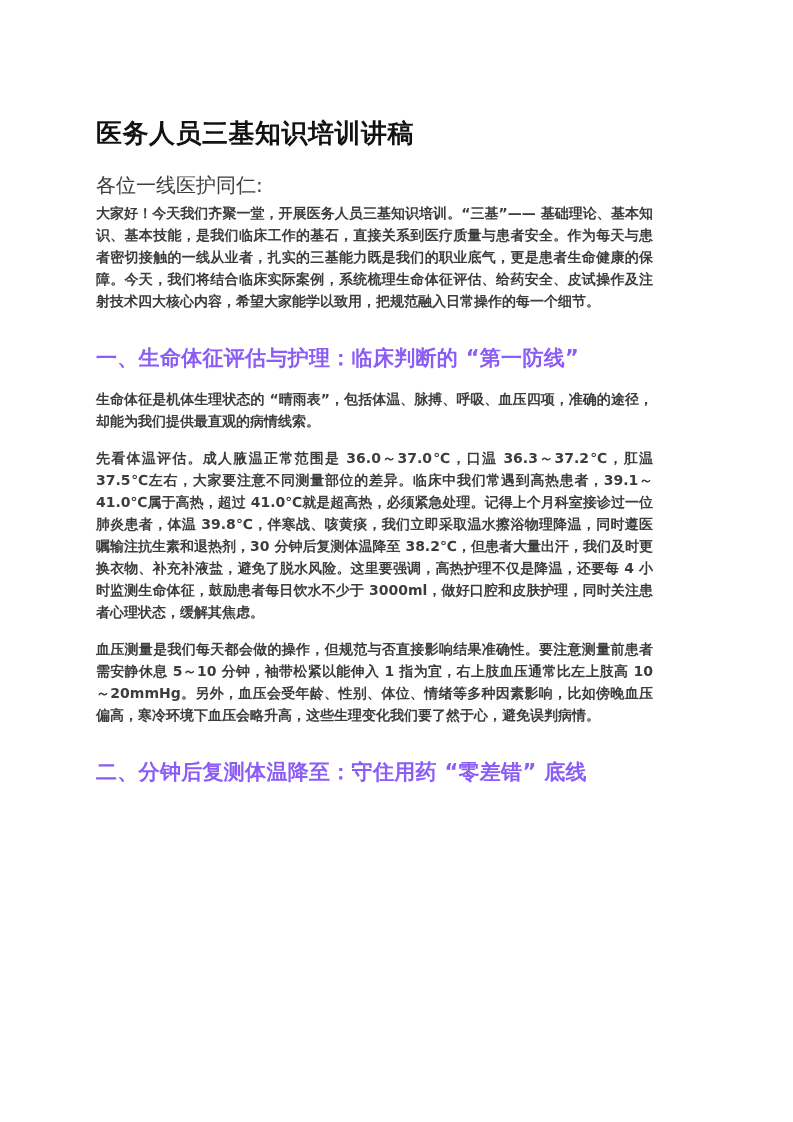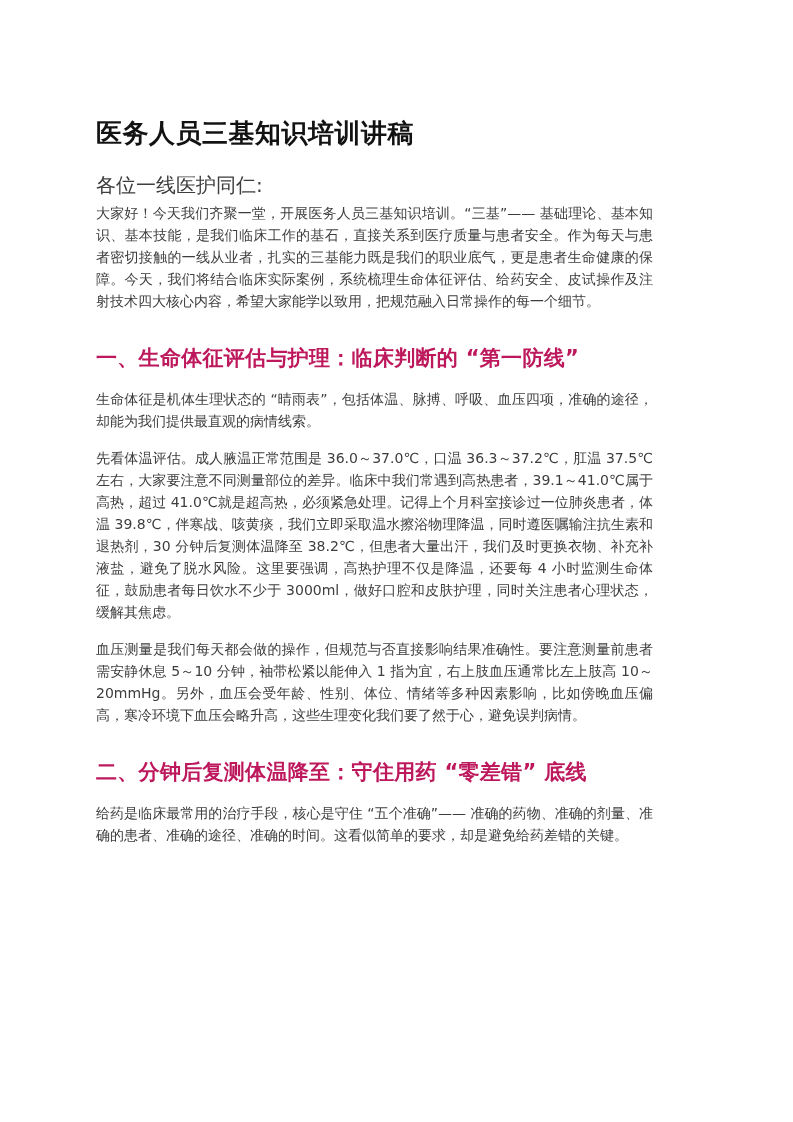--- a/index.html
+++ b/index.html
@@ -26,26 +26,27 @@
     line-height: 22px;
     color: #3d3d3d;
     margin: 0 0 6px 0;
   }
   .body-para {
     font-size: 14px;
     line-height: 22px;
     color: #3d3d3d;
     text-align: justify;
     margin: 0 0 15px 0;
+    font-weight: bold;
   }
   .sec-heading {
     font-size: 21px;
     line-height: 28px;
     font-weight: 700;
-    color: #be185d;
+    color: #8b5cf6;
     margin: 32px 0 16px 0;
     letter-spacing: 0.3px;
   }
 </style>
 </head>
 <body>
 
 <div class="page">
 
   <h1 class="doc-title">医务人员三基知识培训讲稿</h1>
@@ -58,16 +59,15 @@
 
   <p class="body-para">生命体征是机体生理状态的 “晴雨表”，包括体温、脉搏、呼吸、血压四项，准确的途径，却能为我们提供最直观的病情线索。</p>
 
   <p class="body-para">先看体温评估。成人腋温正常范围是 36.0～37.0℃，口温 36.3～37.2℃，肛温 37.5℃左右，大家要注意不同测量部位的差异。临床中我们常遇到高热患者，39.1～41.0℃属于高热，超过 41.0℃就是超高热，必须紧急处理。记得上个月科室接诊过一位肺炎患者，体温 39.8℃，伴寒战、咳黄痰，我们立即采取温水擦浴物理降温，同时遵医嘱输注抗生素和退热剂，30 分钟后复测体温降至 38.2℃，但患者大量出汗，我们及时更换衣物、补充补液盐，避免了脱水风险。这里要强调，高热护理不仅是降温，还要每 4 小时监测生命体征，鼓励患者每日饮水不少于 3000ml，做好口腔和皮肤护理，同时关注患者心理状态，缓解其焦虑。</p>
 
 
   <p class="body-para">血压测量是我们每天都会做的操作，但规范与否直接影响结果准确性。要注意测量前患者需安静休息 5～10 分钟，袖带松紧以能伸入 1 指为宜，右上肢血压通常比左上肢高 10～20mmHg。另外，血压会受年龄、性别、体位、情绪等多种因素影响，比如傍晚血压偏高，寒冷环境下血压会略升高，这些生理变化我们要了然于心，避免误判病情。</p>
 
   <h2 class="sec-heading">二、分钟后复测体温降至：守住用药 “零差错” 底线</h2>
 
-  <p class="body-para">给药是临床最常用的治疗手段，核心是守住 “五个准确”—— 准确的药物、准确的剂量、准确的患者、准确的途径、准确的时间。这看似简单的要求，却是避免给药差错的关键。</p>
 
 
 </div>
 
 </body></html>

